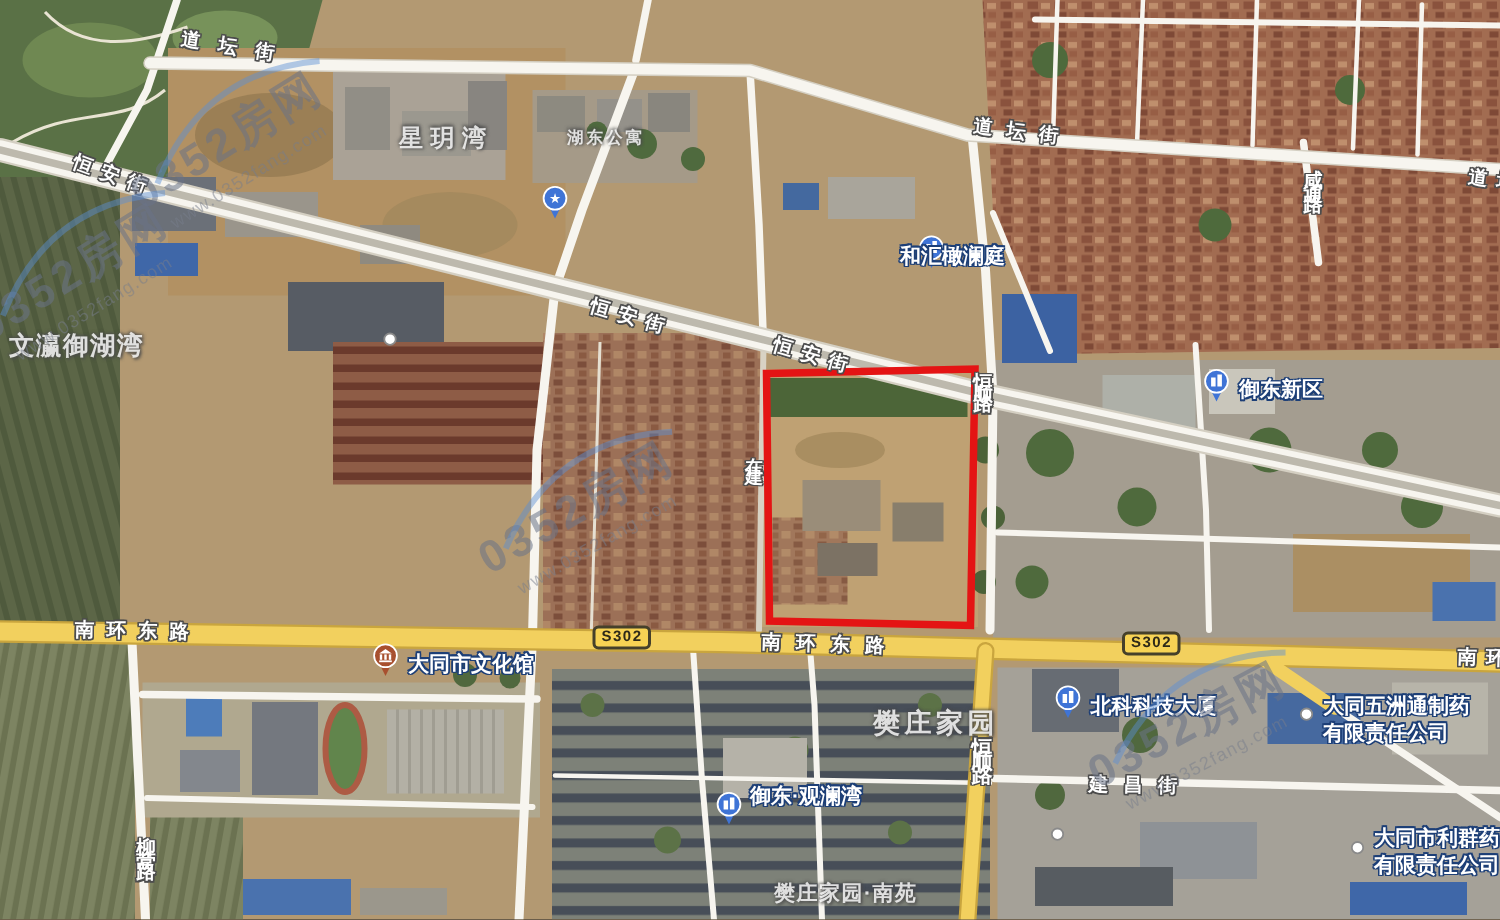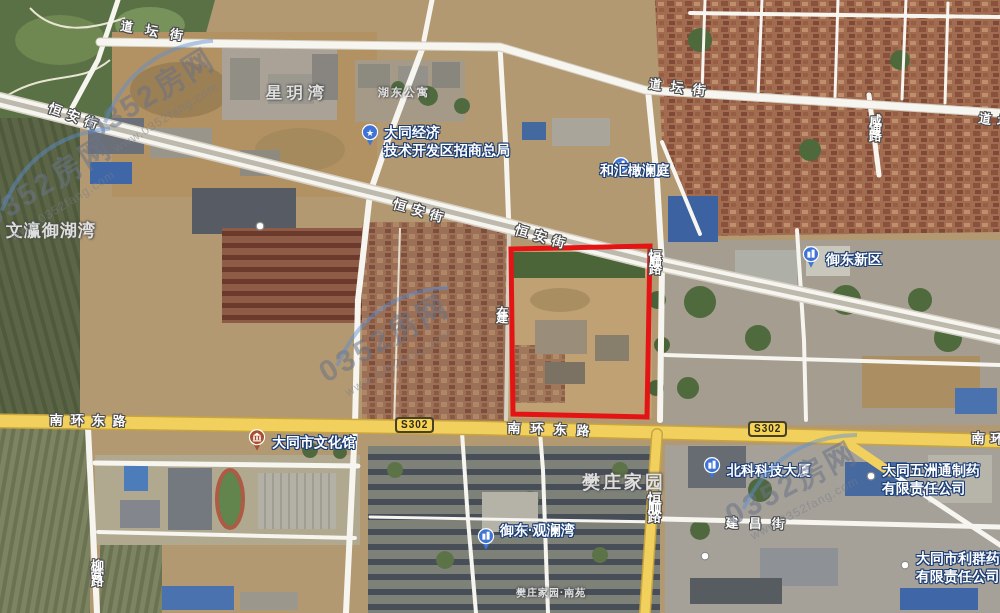--- a/index.html
+++ b/index.html
@@ -236,32 +236,28 @@
       </div>
       <div class="lbl area" style="left: 378px; top: 85px; font-size: 11px; letter-spacing: 2px;">
         <div>湖东公寓</div>
       </div>
       <div class="lbl area" style="left: 6px; top: 220px; font-size: 17px; letter-spacing: 1px;">
         <div>文瀛御湖湾</div>
       </div>
       <div class="lbl area" style="left: 566px; top: 471px; font-size: 18px; letter-spacing: 3px; margin-left: 16px;">
         <div>樊庄家园</div>
       </div>
-      <div class="lbl area" style="left: 516px; top: 586px; font-size: 10px; letter-spacing: 1px;">
+      <div class="lbl area" style="left: 516px; top: 586px; font-size: 14px; letter-spacing: 1px;">
         <div>樊庄家园·南苑</div>
       </div>
       <div class="poi-icon" style="left: 370px; top: 137px;"><svg width="18" height="23" viewBox="0 0 18 23">
           <path d="M9 22 L5 14 h8 Z" fill="#3f74d6"></path>
           <circle cx="9" cy="8.5" r="7.6" fill="#3f74d6" stroke="#fff" stroke-width="1.2"></circle>
           <text x="9" y="12" text-anchor="middle" font-size="9" fill="#fff">★</text>
         </svg></div>
-      <div class="lbl poi-text" style="left: 384px; top: 123px;">
-        <div>大同经济</div>
-        <div>技术开发区招商总局</div>
-      </div>
       <div class="poi-icon" style="left: 621px; top: 170px;"><svg width="18" height="23" viewBox="0 0 18 23">
           <path d="M9 22 L5 14 h8 Z" fill="#3f74d6"></path>
           <circle cx="9" cy="8.5" r="7.6" fill="#3f74d6" stroke="#fff" stroke-width="1.2"></circle>
           <rect x="5.4" y="6" width="3" height="6" fill="#fff"></rect>
           <rect x="9.6" y="4" width="3" height="8" fill="#fff"></rect>
         </svg></div>
       <div class="lbl poi-text" style="left: 600px; top: 161px;">
         <div>和汇橄澜庭</div>
       </div>
       <div class="poi-icon" style="left: 811px; top: 259px;"><svg width="18" height="23" viewBox="0 0 18 23">

